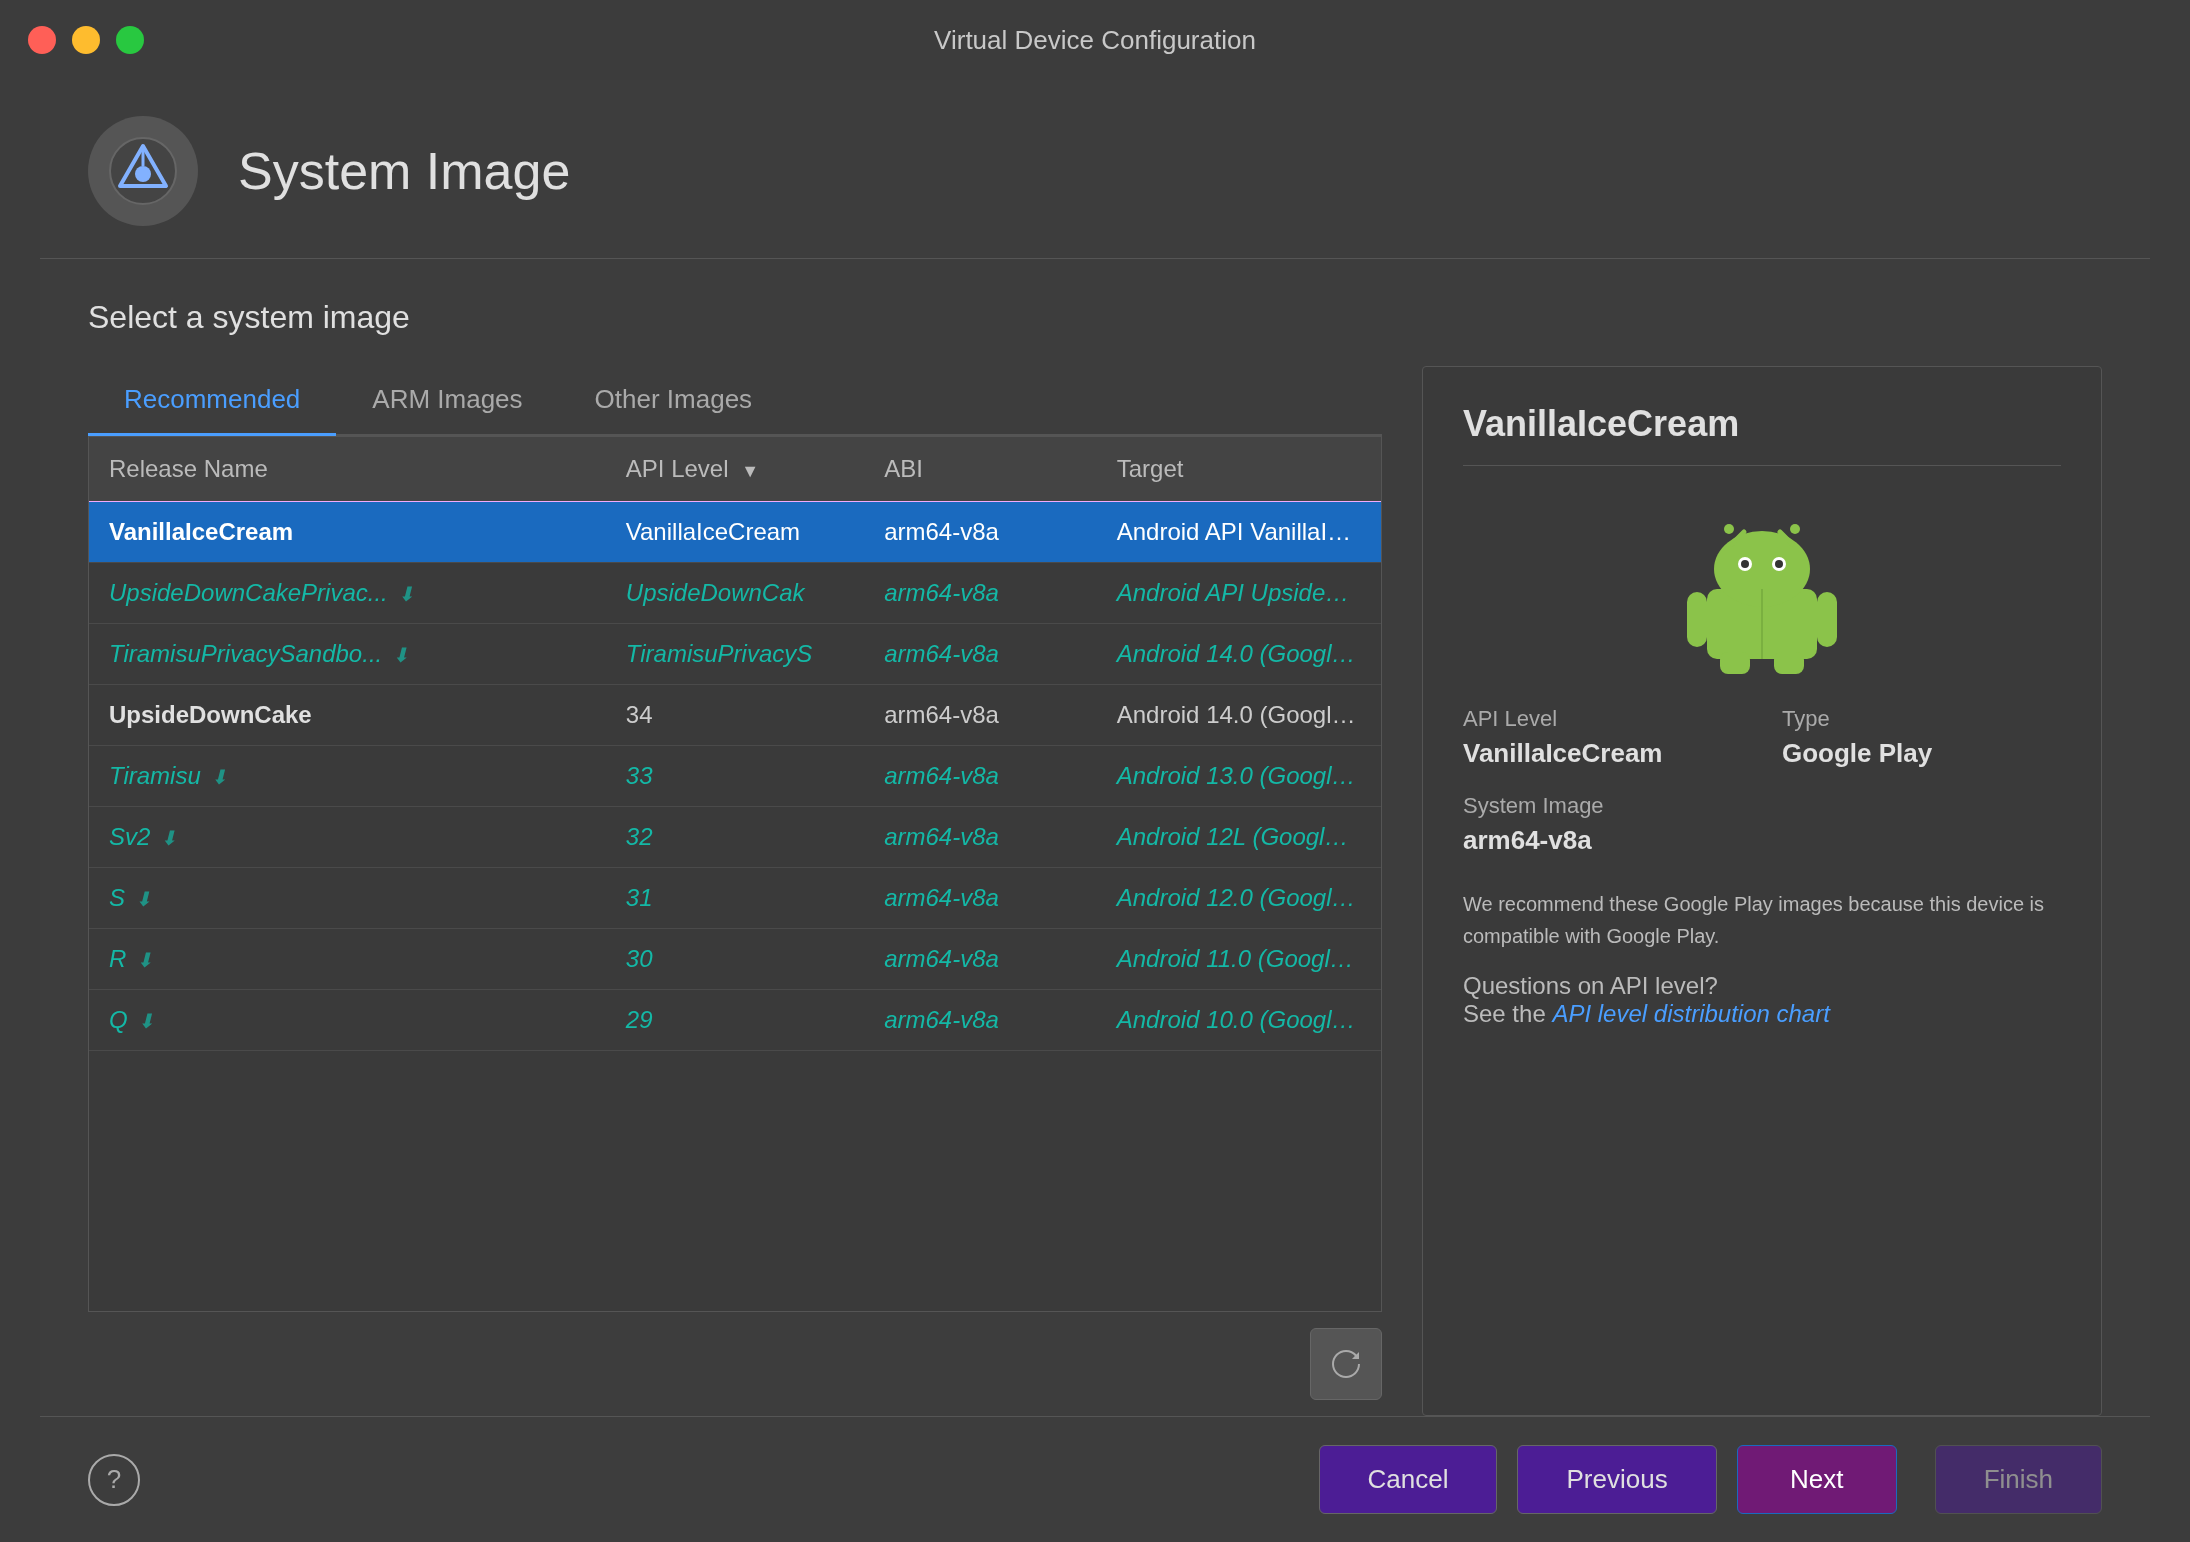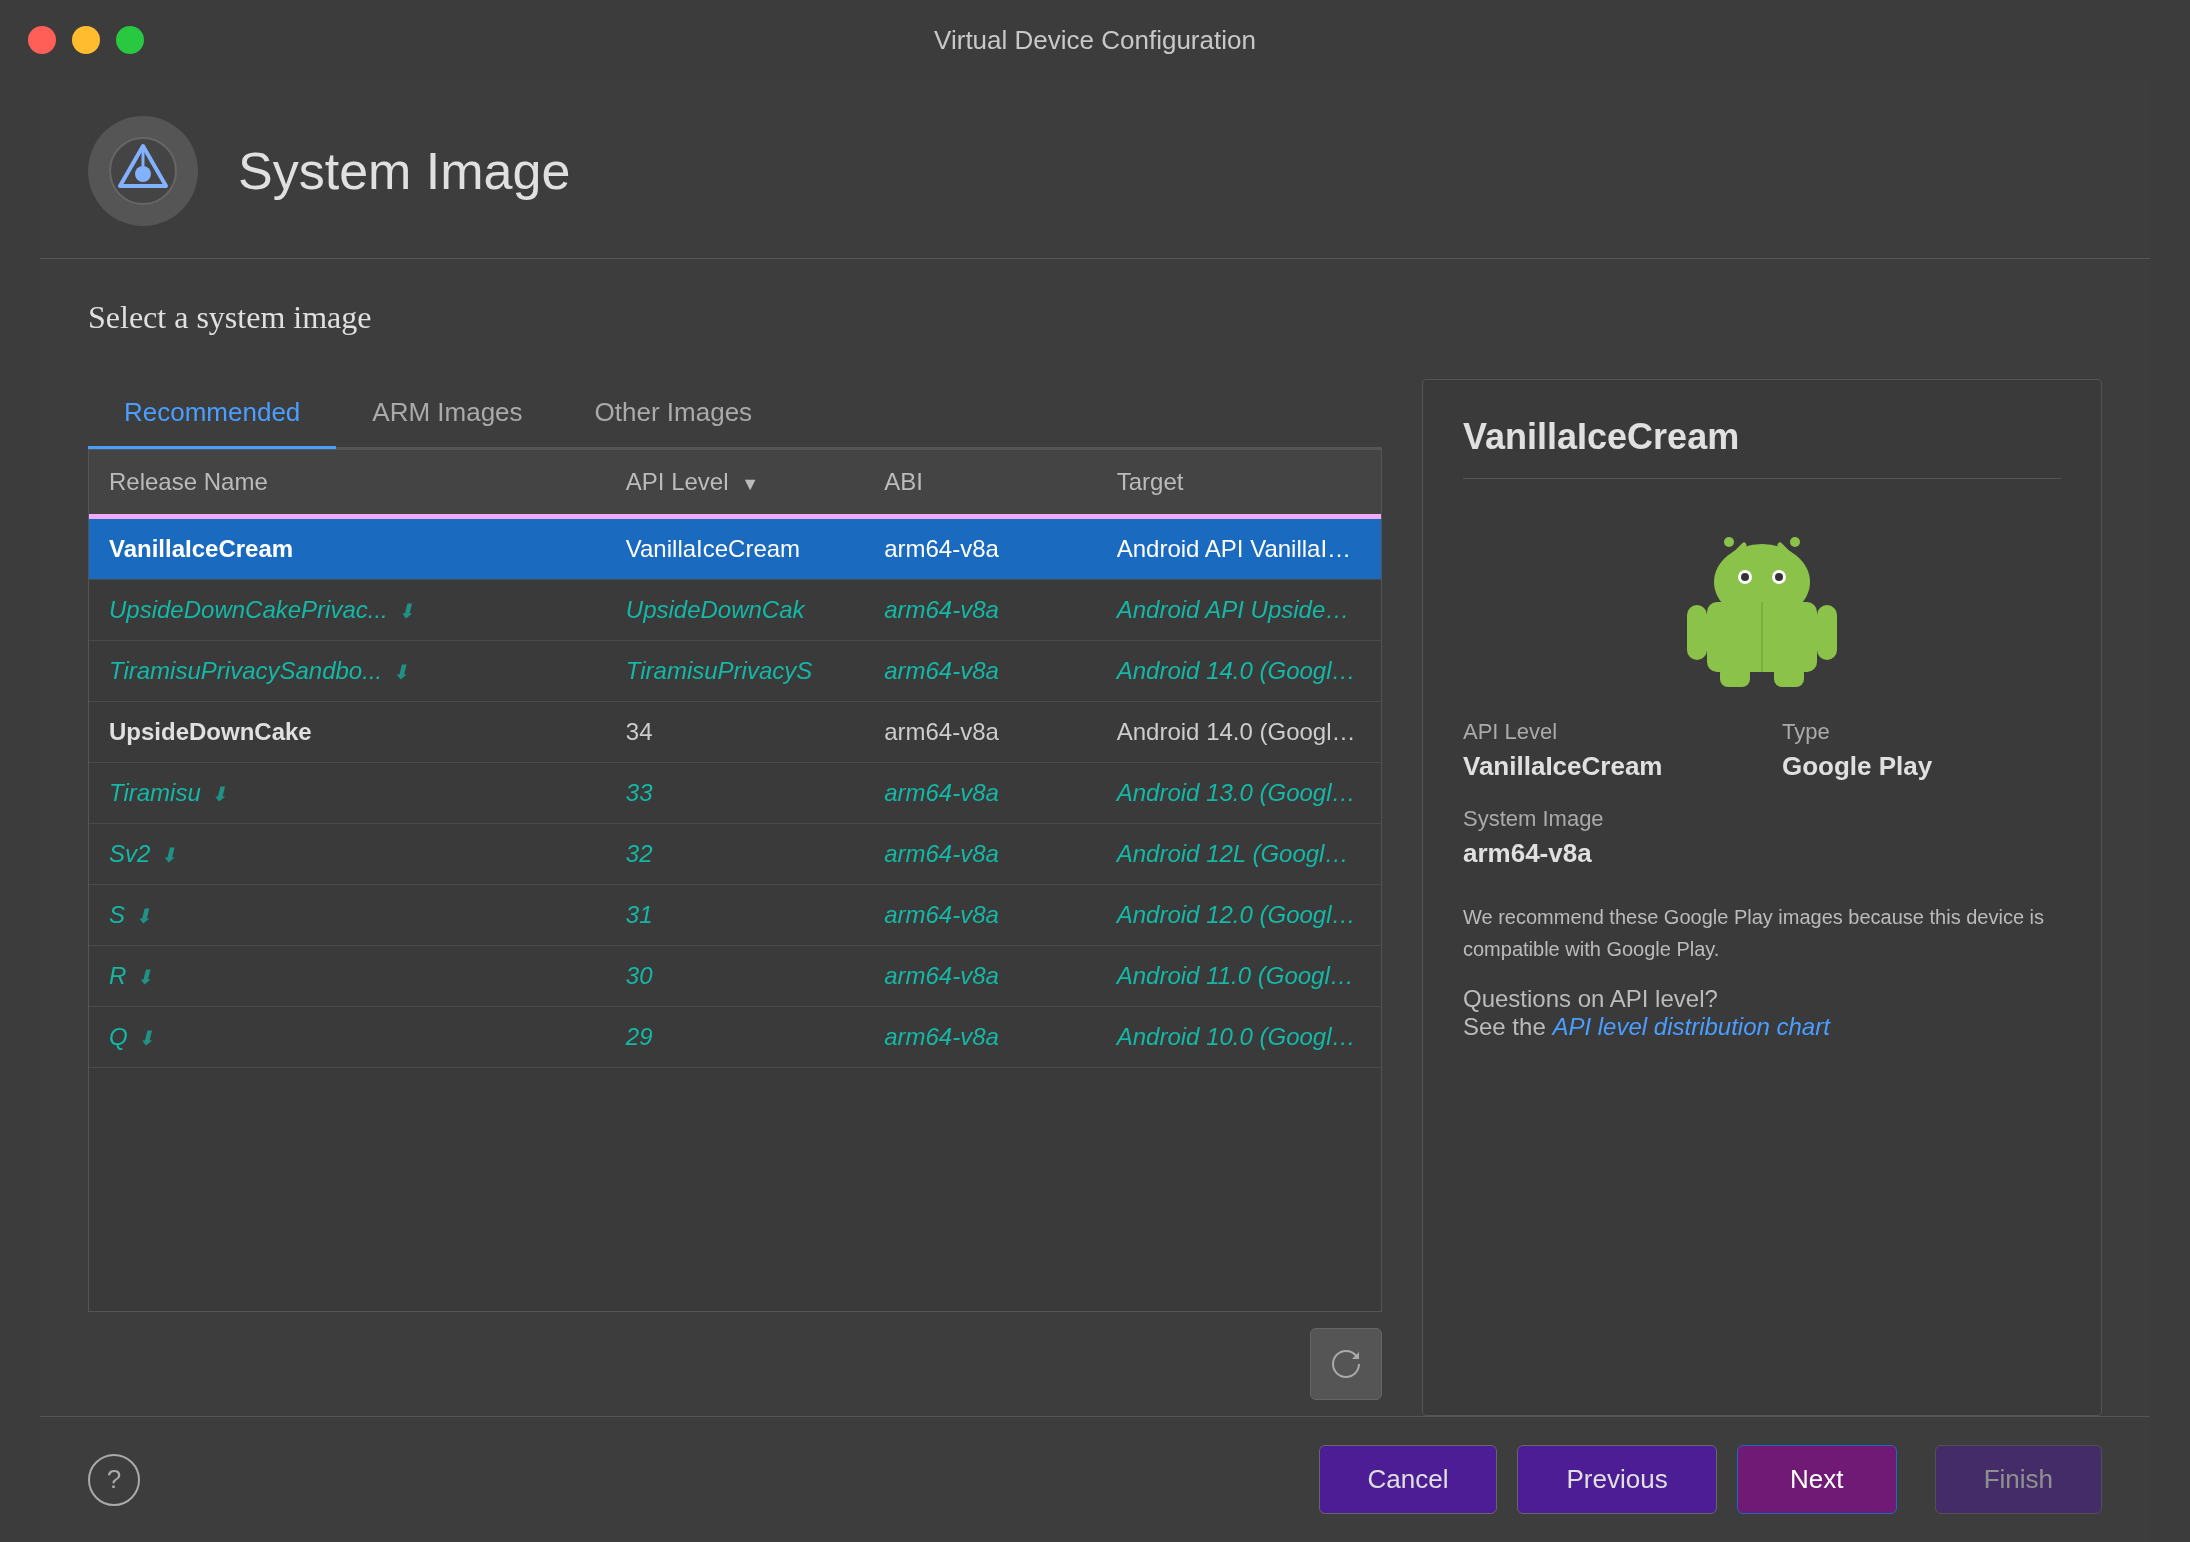--- a/index.html
+++ b/index.html
@@ -85,22 +85,21 @@
       flex: 1;
       display: flex;
       flex-direction: column;
       padding: 40px 48px 0 48px;
       overflow: hidden;
     }
     .section-title {
       color: #e0e0e0;
       font-size: 32px;
       font-weight: 400;
-      margin-bottom: 43px;
-      font-family: Liberation Serif, serif;
+      margin-bottom: 30px;
     }
 
     
     .two-col {
       display: flex;
       gap: 40px;
       flex: 1;
       overflow: hidden;
     }
 
@@ -138,21 +137,21 @@
       border: 1px solid #555;
       background: #3a3a3a;
     }
     table {
       width: 100%;
       border-collapse: collapse;
       font-size: 24px;
     }
     thead tr {
       background: #444;
-      border-bottom: 5px solid #f0abfc;
+      border-bottom: 1px solid #f0abfc;
     }
     thead th {
       padding: 18px 20px;
       text-align: left;
       color: #bbb;
       font-weight: 500;
       white-space: nowrap;
     }
     thead th.sortable {
       cursor: pointer;

